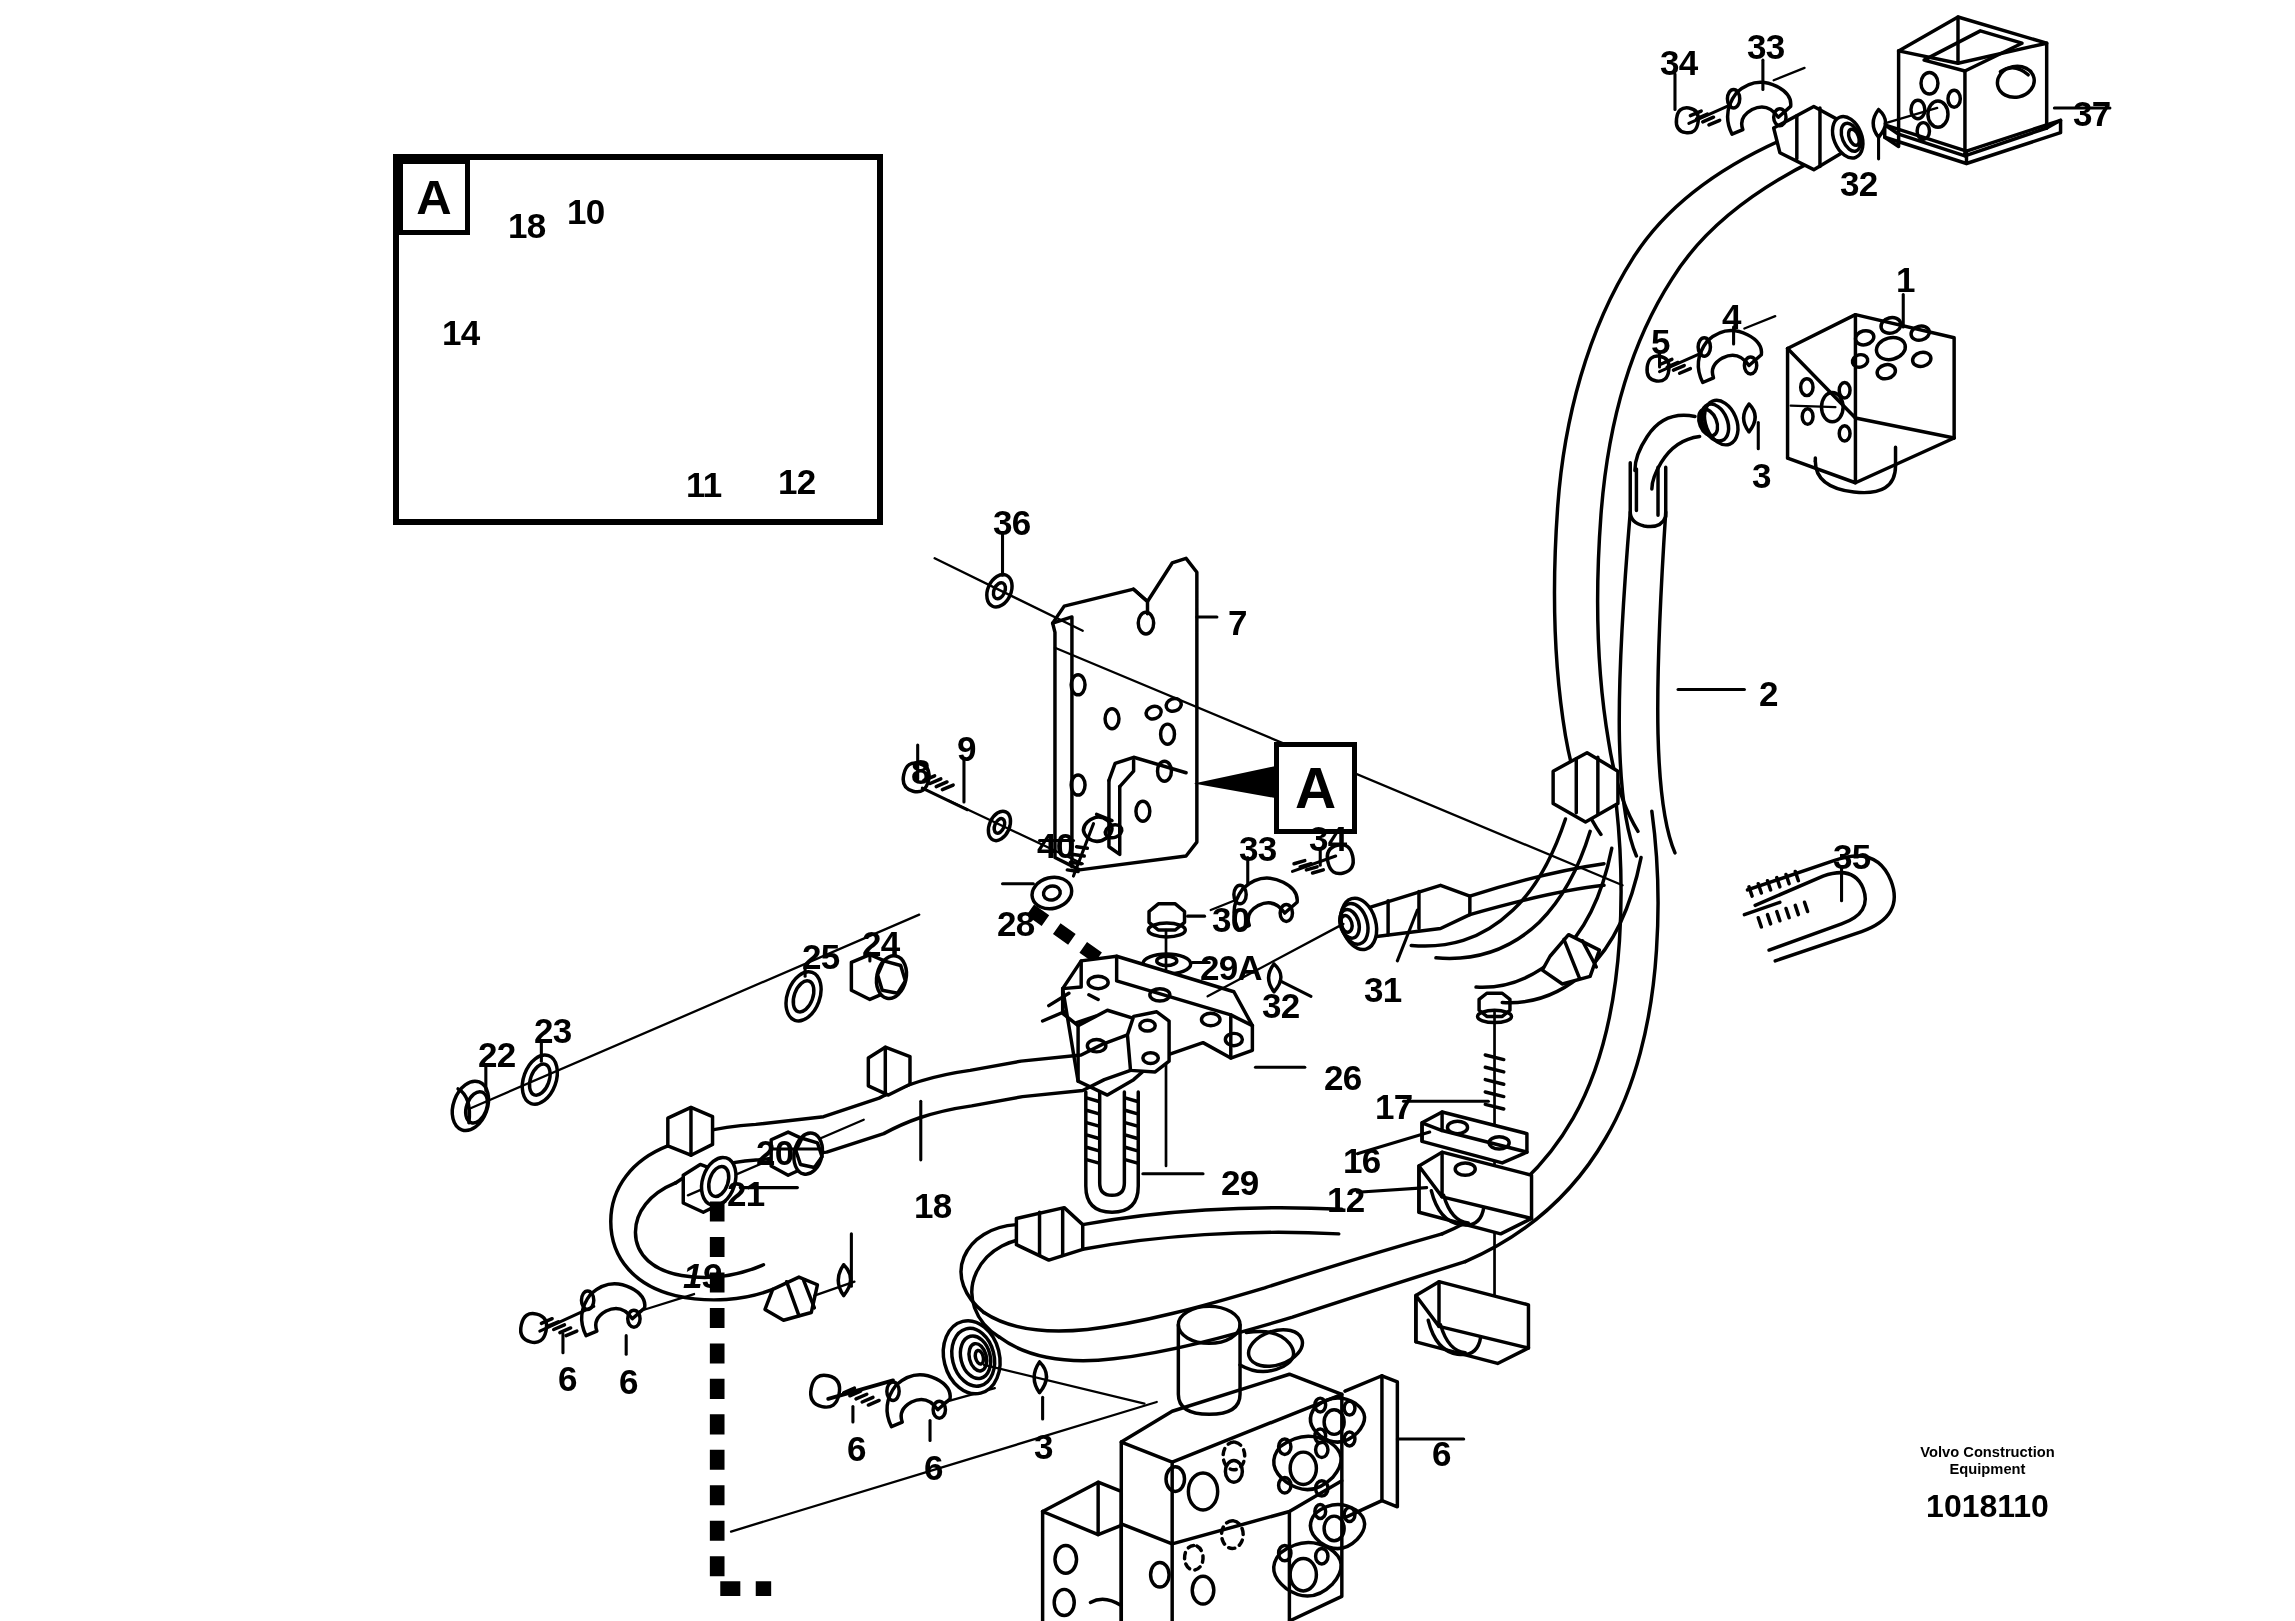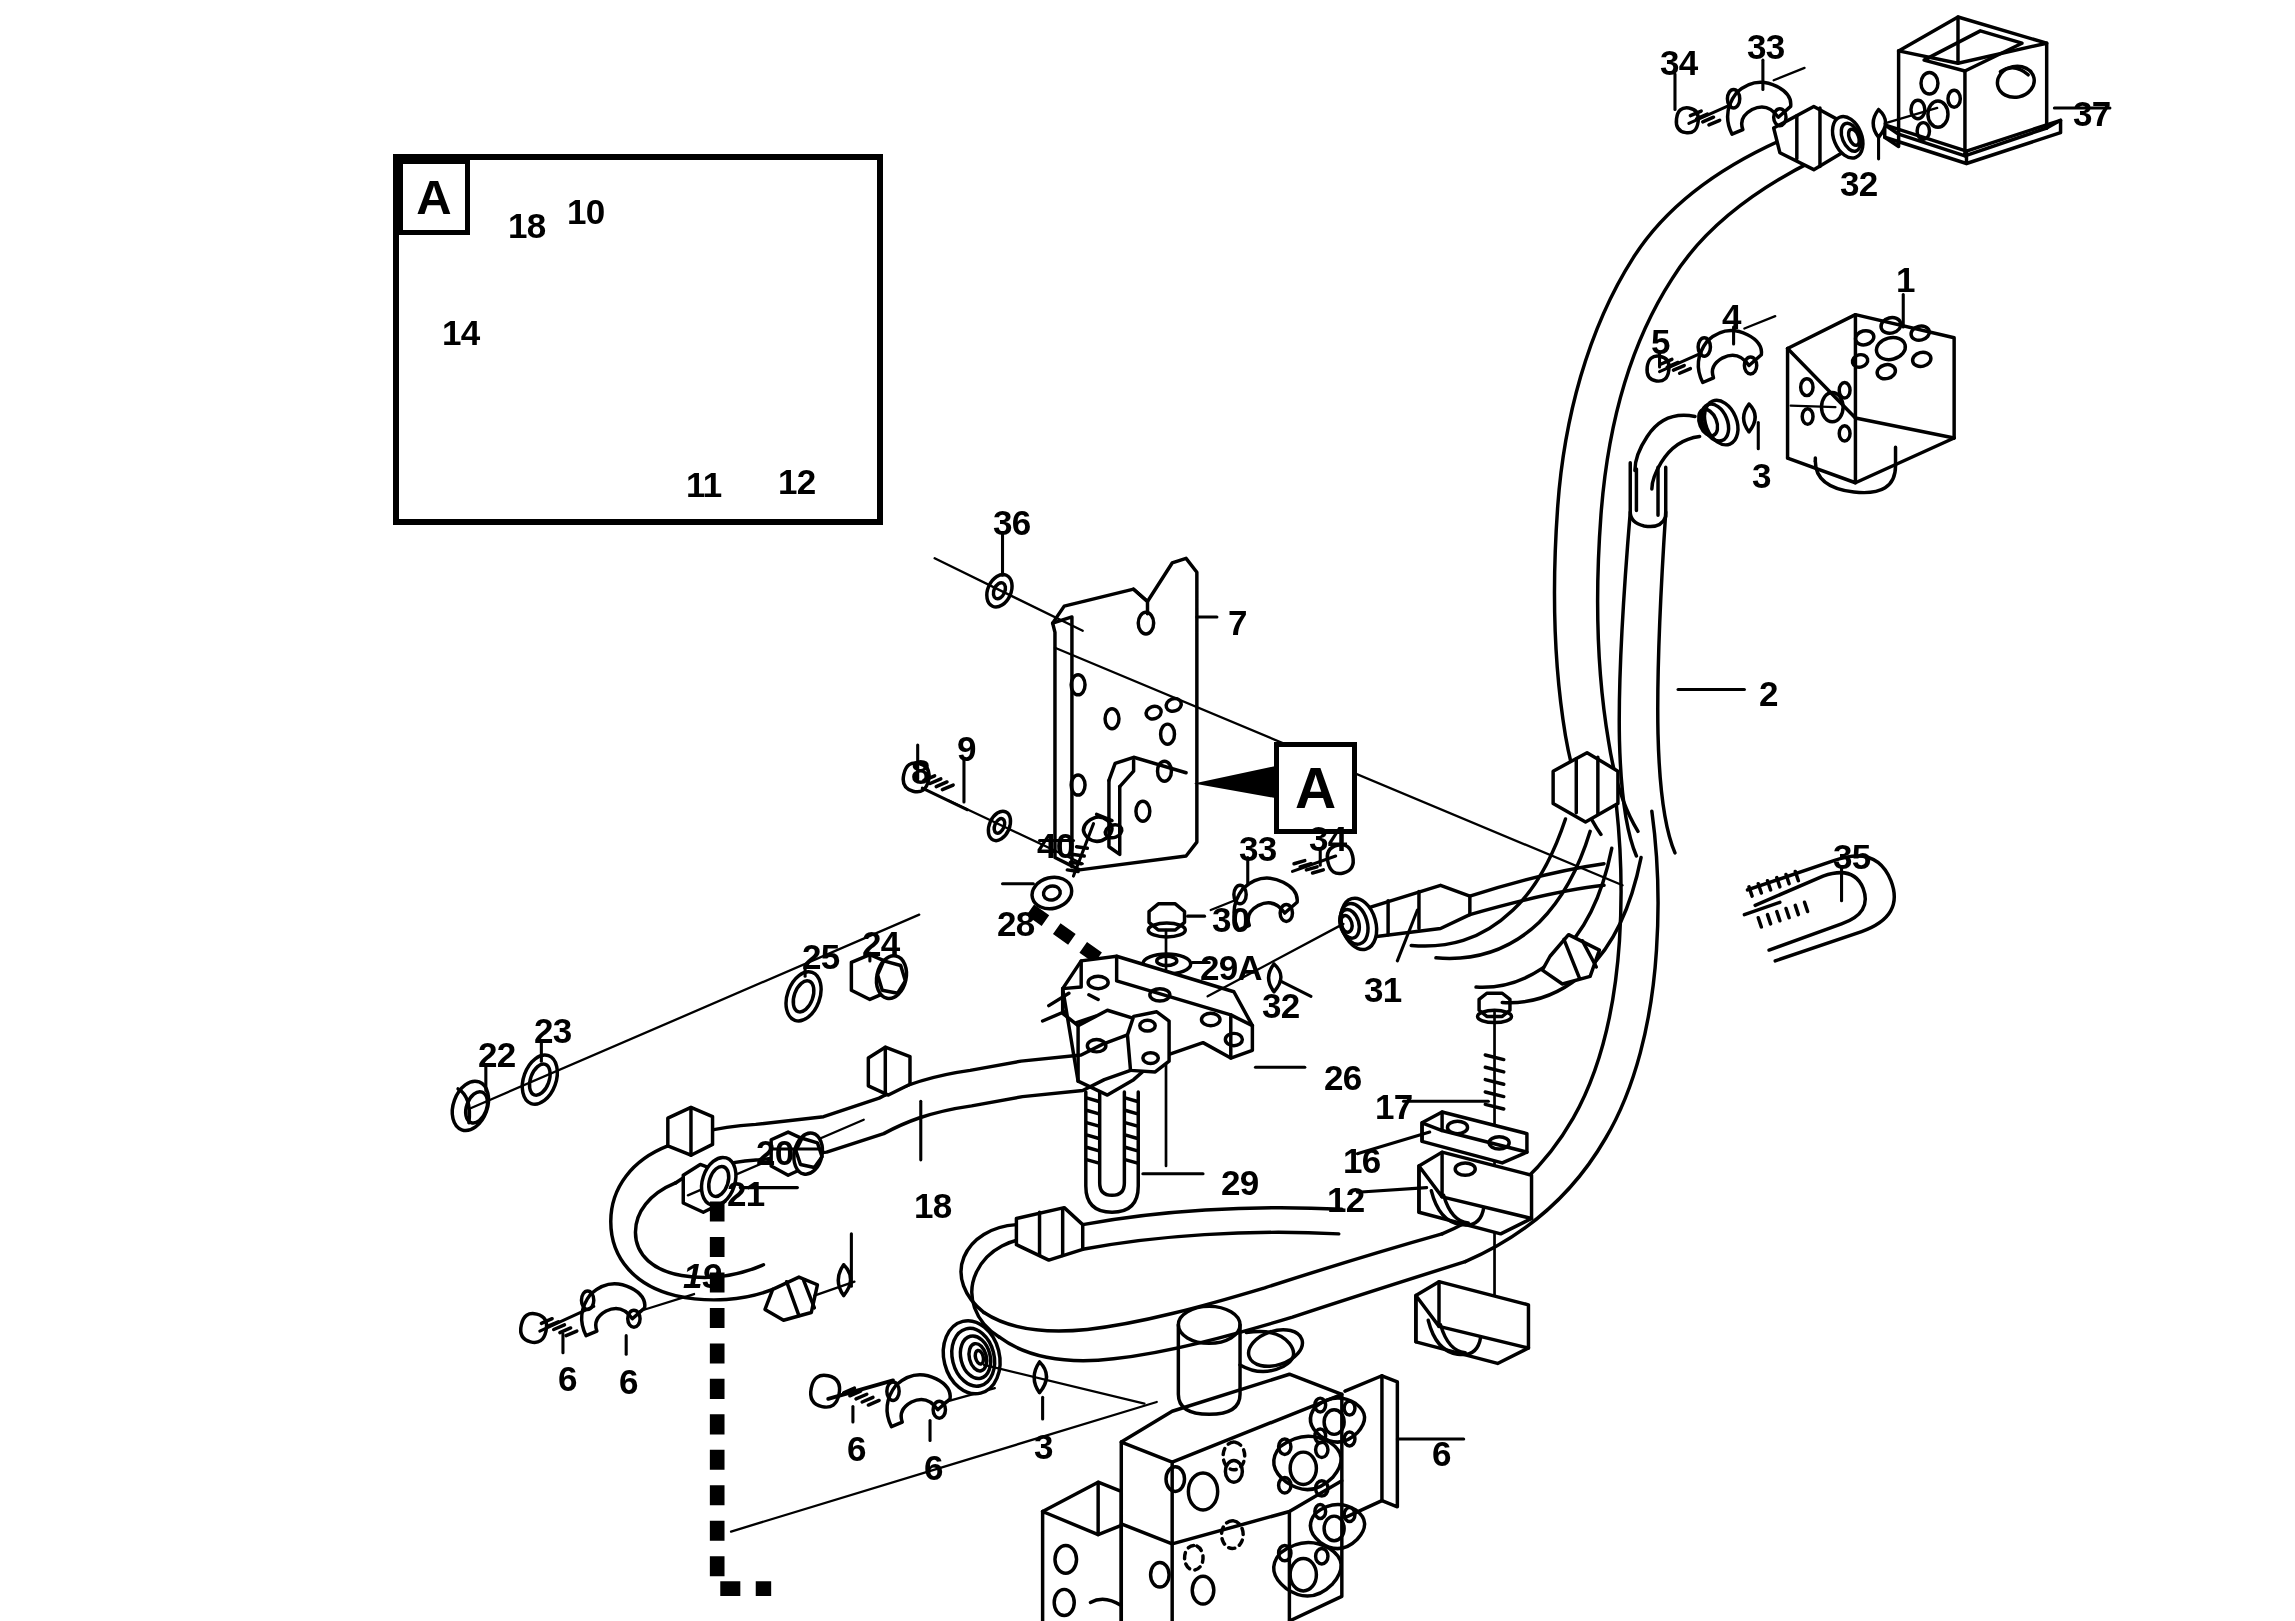--- a/index.html
+++ b/index.html
@@ -702,15 +702,22 @@
     </div>
 
   <div id="detail-callout-layer">
       <div class="callnum" style="left: 442px; top: 315px;">14</div>
       <div class="callnum" style="left: 508px; top: 208px;">18</div>
       <div class="callnum" style="left: 567px; top: 194px;">10</div>
       <div class="callnum" style="left: 686px; top: 467px; text-align: center;">11</div>
       <div class="callnum" style="left: 778px; top: 464px;">12</div>
     </div>
 
+  <div id="footer">
+    <div class="brand">
+      <span>Volvo Construction</span><br>
+      <span>Equipment</span>
+    </div>
+    <div class="docnum">1018110</div>
+  </div>
 
 </div>
 
 
 </body></html>

